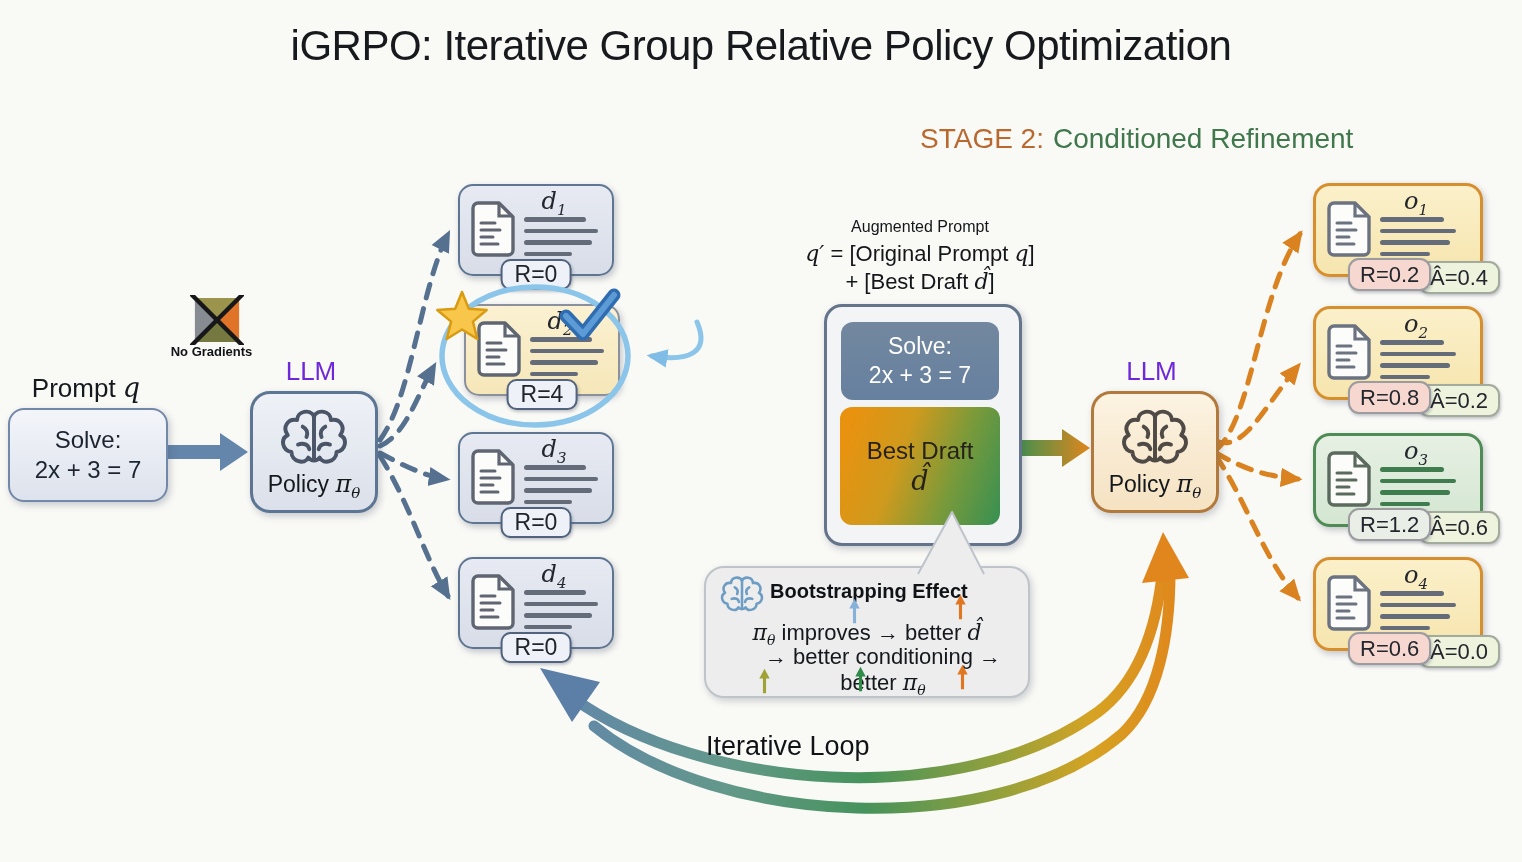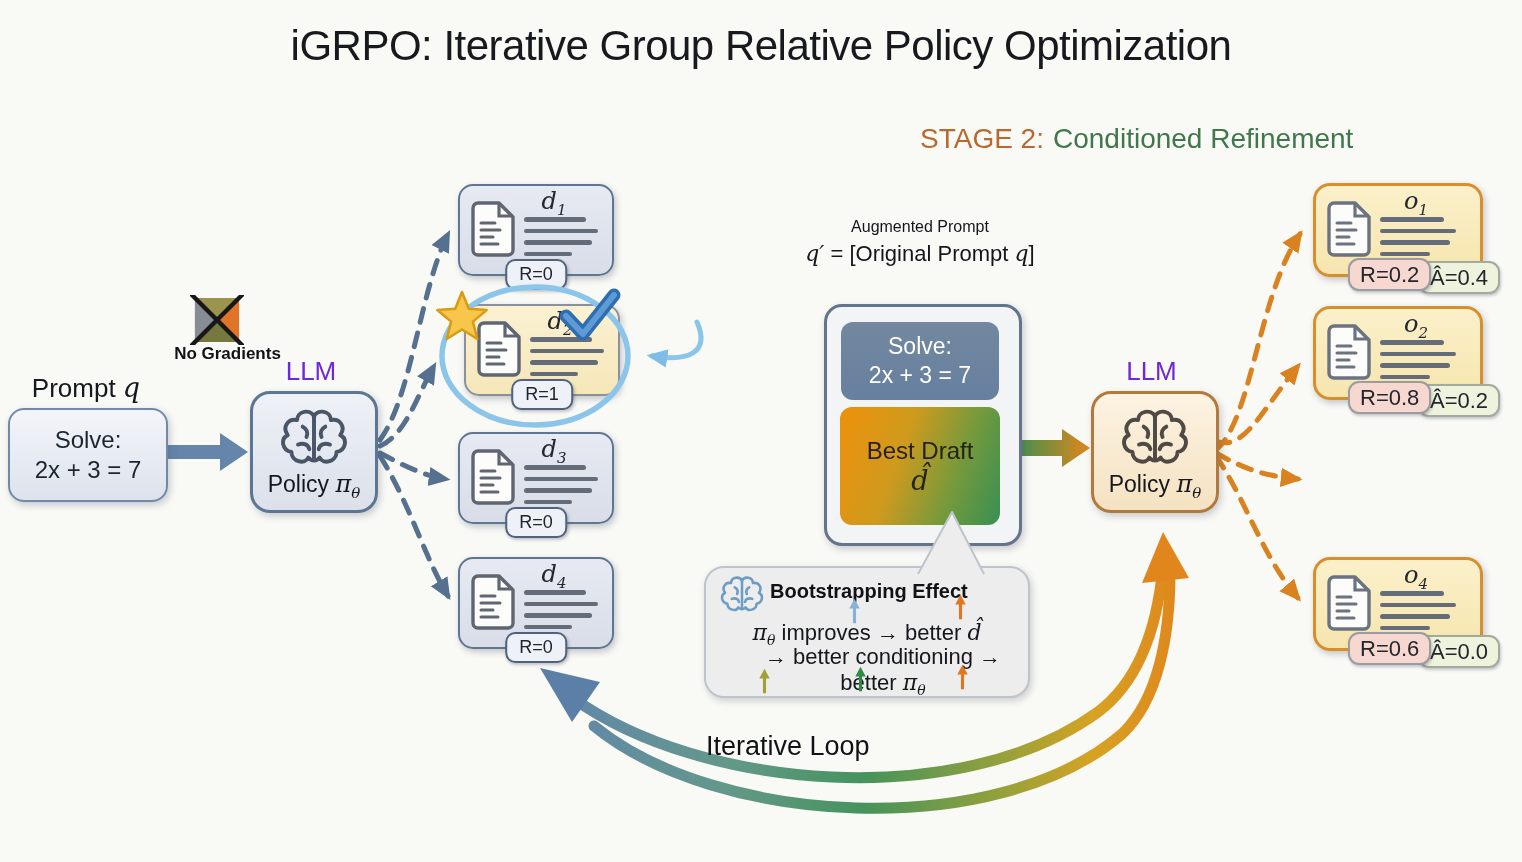--- a/index.html
+++ b/index.html
@@ -37,32 +37,32 @@
   .card-o{width:164px;height:88px;border-radius:17px;}
   .card-yellow{background:linear-gradient(180deg,#fbf0ca,#f6e5ae);border:3px solid #d78f2e;}
   .card-green{background:linear-gradient(180deg,#e6f0e3,#d4e6d2);border:3px solid #4e8b55;}
   .card-label{position:absolute;top:1px;left:36px;right:0;text-align:center;font-size:24px;color:#23262c;}
   .card-label sub{font-family:"DejaVu Serif",serif;font-style:italic;font-size:15px;}
   .doc-icon{position:absolute;left:11px;top:15px;width:44px;height:56px;}
   .doclines{position:absolute;left:64px;top:31px;width:82px;}
   .doclines i{display:block;height:4.5px;border-radius:2.5px;background:#646c7a;margin-bottom:7px;}
   .doclines.green i{background:#3f7d4f;}
   .badge{position:absolute;left:50%;transform:translateX(-50%);bottom:-16px;height:27px;line-height:27px;
-         padding:0 12px;border-radius:10px;font-size:18px;color:#20242b;background:#eef1f7;border:2px solid #50627c;
+         padding:0 12px;border-radius:10px;font-size:23px;color:#20242b;background:#eef1f7;border:2px solid #50627c;
          box-shadow:1px 2px 3px rgba(70,80,100,.3);white-space:nowrap;}
   .obadge{position:absolute;height:29px;line-height:29px;padding:0 10px;border-radius:11px;font-size:22px;color:#23262c;
           box-shadow:1px 2px 3px rgba(70,80,100,.3);white-space:nowrap;}
   .obadge.r{left:32px;bottom:-17px;background:#f6d8d0;border:2px solid #9b9ba0;z-index:2;}
   .obadge.r.neutral{background:#e9eee7;}
   .obadge.a{left:102px;bottom:-20px;background:#edf3dd;border:2px solid #a3ab9c;z-index:1;}
 
   
   .promptcap{left:20px;top:372px;width:132px;text-align:center;font-size:26px;color:#15181d;}
   .promptcap .math{font-size:27px;}
-  .nograd-label{left:160px;top:344px;width:135px;text-align:center;font-size:17px;font-weight:600;color:#101216;}
+  .nograd-label{left:144px;top:344px;width:135px;text-align:center;font-size:13px;font-weight:600;color:#101216;}
   .bestdraft{left:628px;top:252px;width:96px;text-align:center;font-size:24px;line-height:30px;color:#101216;}
   .augtext{left:770px;top:218px;width:300px;text-align:center;color:#14161a;}
   .augtext .t1{font-size:16px;font-weight:500;margin-bottom:4px;}
   .augtext .t2{font-size:22px;line-height:28px;}
   .looplabel{left:706px;top:731px;font-size:27px;font-weight:500;color:#101216;}
 
   
   .augbox{left:824px;top:304px;width:192px;height:236px;border-radius:18px;background:#f3f4f6;border:3px solid #64748b;}
   .augsolve{position:absolute;left:14px;top:15px;width:158px;height:78px;border-radius:12px;background:linear-gradient(180deg,#73889f,#66809f);
             color:#fff;display:flex;flex-direction:column;justify-content:center;text-align:center;font-size:23px;line-height:29px;}
@@ -215,21 +215,21 @@
     <div class="card-label"><span class="math">d</span><sub>2</sub></div>
     <svg class="doc-icon" color="#5f6672">
         <use href="#doc"></use>
       </svg>
     <div class="doclines">
         <i style="width:62px"></i>
         <i style="width:74px"></i>
         <i style="width:68px"></i>
         <i style="width:48px"></i>
       </div>
-    <div class="badge">R=1</div>
+    <div class="badge">R=4</div>
   </div>
 
   <div class="card card-blue z2" style="left:458px;top:432px">
     <div class="card-label"><span class="math">d</span><sub>3</sub></div>
     <svg class="doc-icon" color="#5f6672">
         <use href="#doc"></use>
       </svg>
     <div class="doclines">
         <i style="width:62px"></i>
         <i style="width:74px"></i>
@@ -250,20 +250,21 @@
         <i style="width:68px"></i>
         <i style="width:48px"></i>
       </div>
     <div class="badge">R=0</div>
   </div>
 
 
   <div class="abs augtext z2">
     <div class="t1">Augmented Prompt</div>
     <div class="t2"><span class="math">q′</span><span> = [Original Prompt </span><span class="math">q</span><span>]</span></div>
+    <div class="t2"><span>+ [Best Draft </span><span class="math">d̂</span><span>]</span></div>
   </div>
 
   <div class="roundbox augbox z2">
     <div class="augsolve">
       <div>Solve:</div>
       <div>2x + 3 = 7</div>
     </div>
     <div class="auggrad">
       <div class="bd">Best Draft</div>
       <div class="math">d̂</div>
@@ -303,20 +304,34 @@
     <div class="doclines">
         <i style="width:64px"></i>
         <i style="width:76px"></i>
         <i style="width:70px"></i>
         <i style="width:50px"></i>
       </div>
     <div class="obadge r">R=0.8</div>
     <div class="obadge a">Â=0.2</div>
   </div>
 
+  <div class="card card-o card-green z2" style="left:1313px;top:433px">
+    <div class="card-label"><span class="math">o</span><sub>3</sub></div>
+    <svg class="doc-icon" color="#5a6a5c">
+        <use href="#doc"></use>
+      </svg>
+    <div class="doclines green">
+        <i style="width:64px"></i>
+        <i style="width:76px"></i>
+        <i style="width:70px"></i>
+        <i style="width:50px"></i>
+      </div>
+    <div class="obadge r neutral">R=1.2</div>
+    <div class="obadge a">Â=0.6</div>
+  </div>
 
   <div class="card card-o card-yellow z2" style="left:1313px;top:557px">
     <div class="card-label"><span class="math">o</span><sub>4</sub></div>
     <svg class="doc-icon" color="#6b7280">
         <use href="#doc"></use>
       </svg>
     <div class="doclines">
         <i style="width:64px"></i>
         <i style="width:76px"></i>
         <i style="width:70px"></i>

